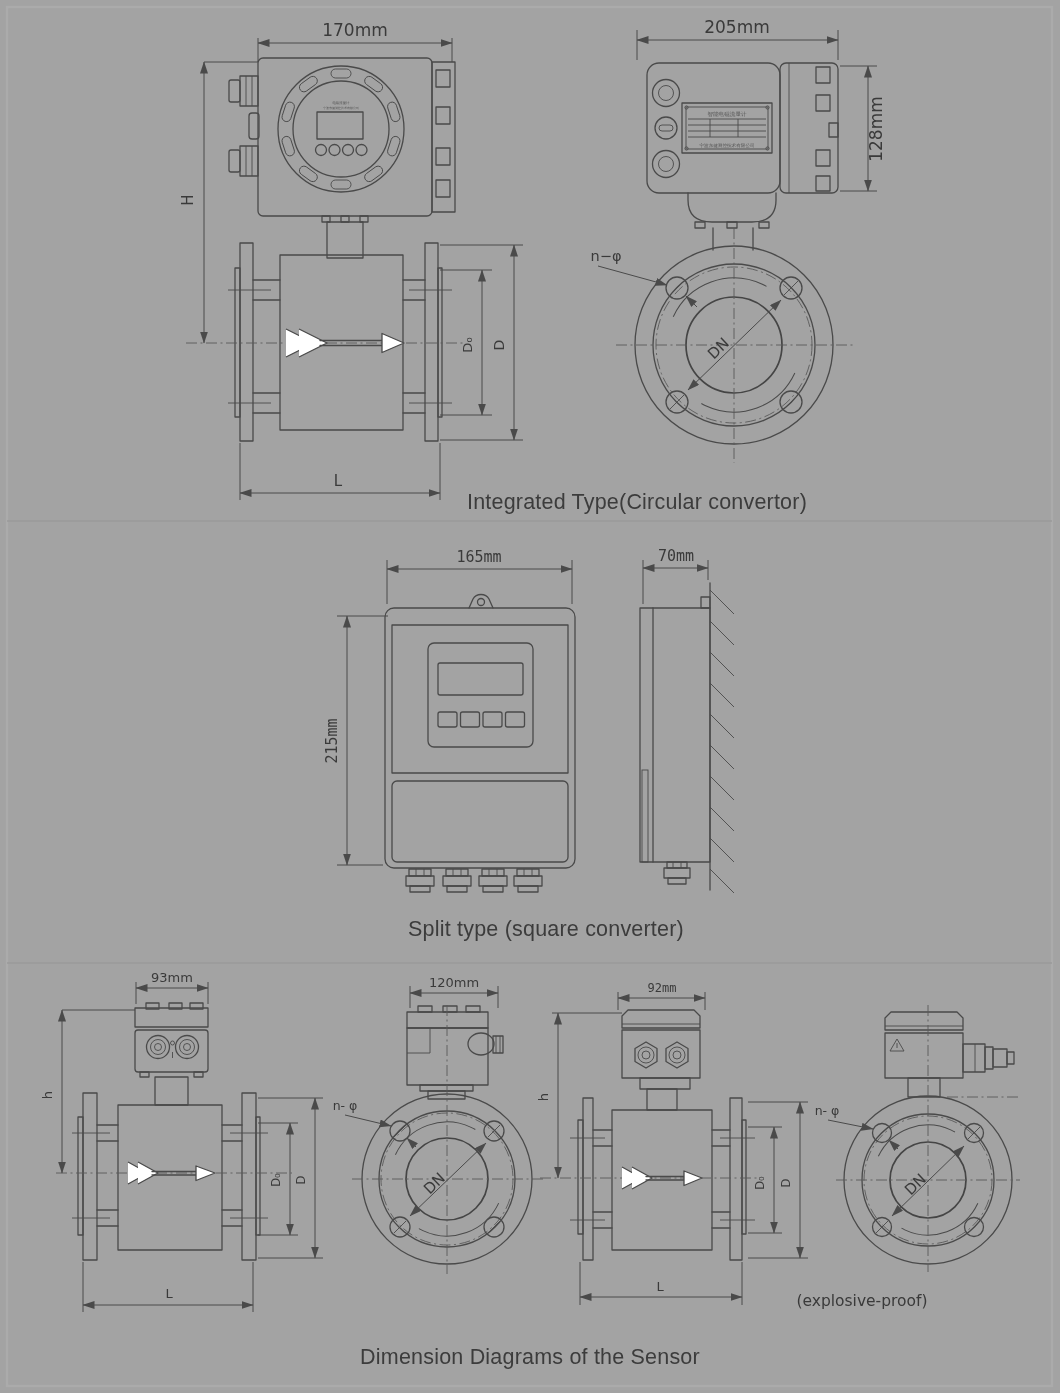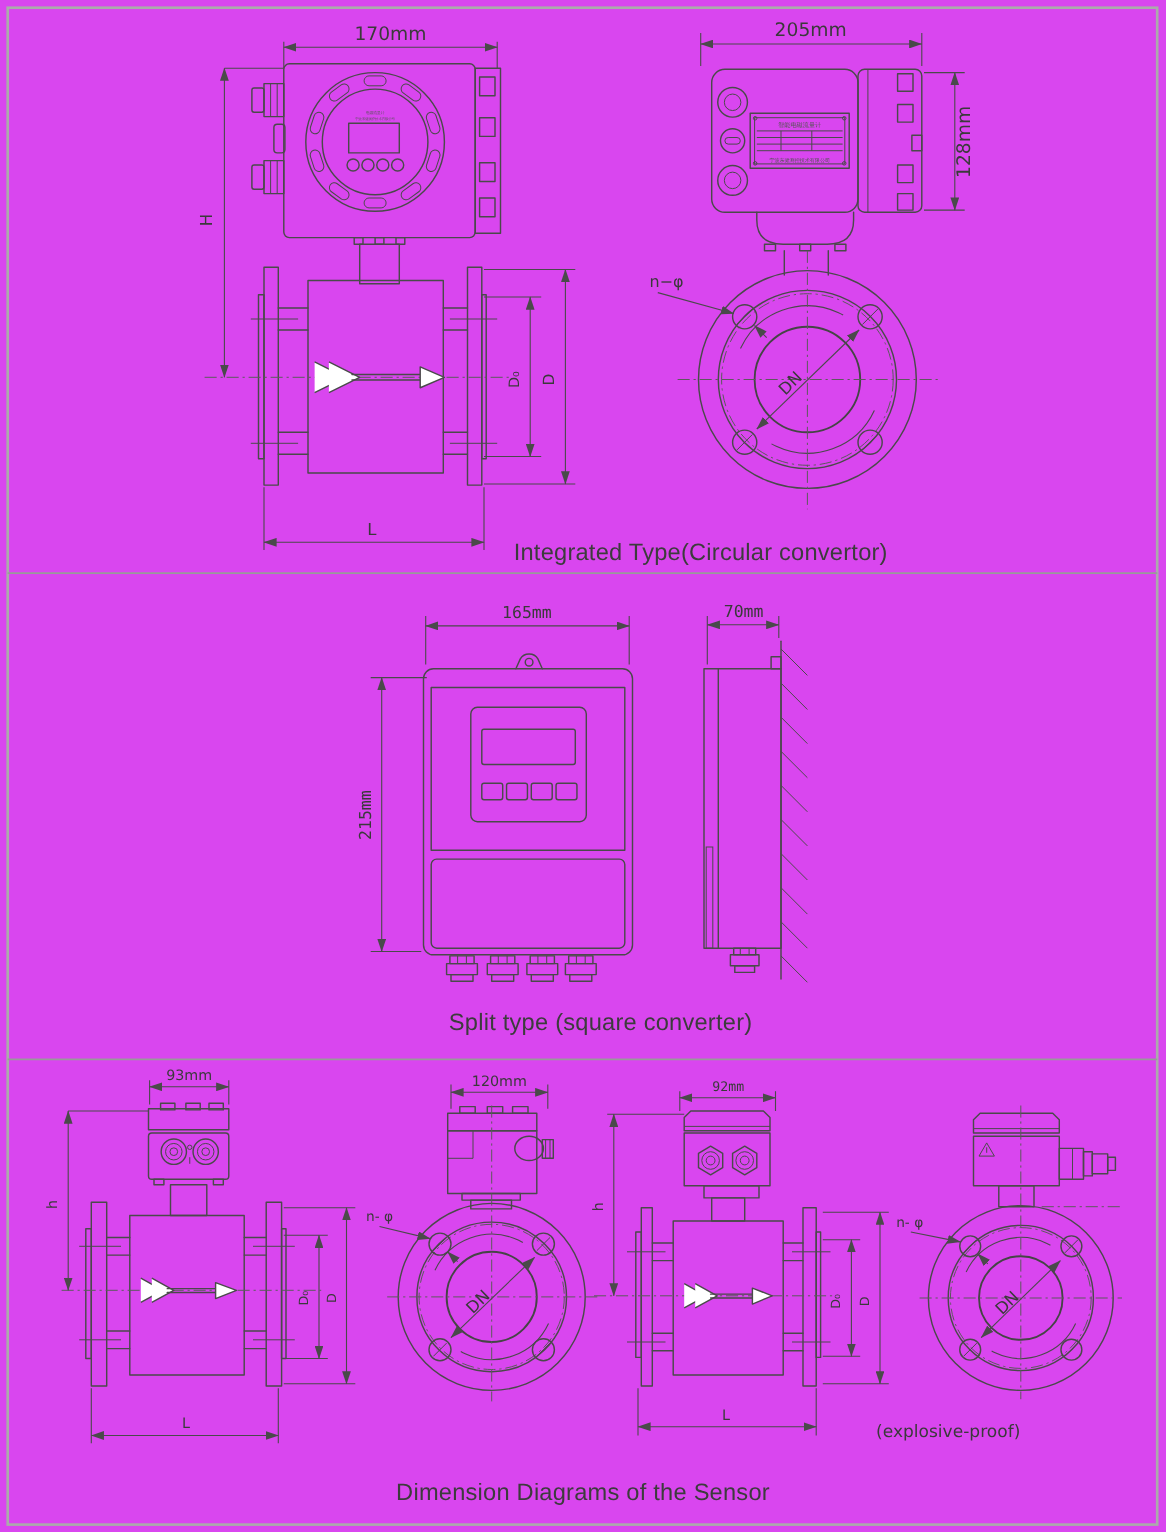--- a/index.html
+++ b/index.html
@@ -1,16 +1,16 @@
 <!DOCTYPE html>
 <html><head>
 <meta charset="utf-8">
 <style>
   html,body{margin:0;padding:0;background:#ffffff;}
-  .canvas{position:relative;width:1060px;height:1393px;background:#d946ef;overflow:hidden;
+  .canvas{position:relative;width:1060px;height:1393px;background:#a3a3a3;overflow:hidden;
           font-family:"DejaVu Sans",sans-serif;}
   svg{position:absolute;left:0;top:0;}
   
   .ln{fill:none;stroke:#4a4a4a;stroke-width:1.3;stroke-linejoin:round;stroke-linecap:round;}
   .bold{fill:none;stroke:#454545;stroke-width:1.7;}
   .thin{fill:none;stroke:#4a4a4a;stroke-width:0.9;}
   .dim{fill:none;stroke:#4a4a4a;stroke-width:1;}
   .cl{fill:none;stroke:#5a5a5a;stroke-width:0.9;stroke-dasharray:11 3.5 2 3.5;}
   .arcd{fill:none;stroke:#4a4a4a;stroke-width:1;}
   .whitefill{fill:#ffffff;stroke:#4a4a4a;stroke-width:1.3;stroke-linejoin:round;}

